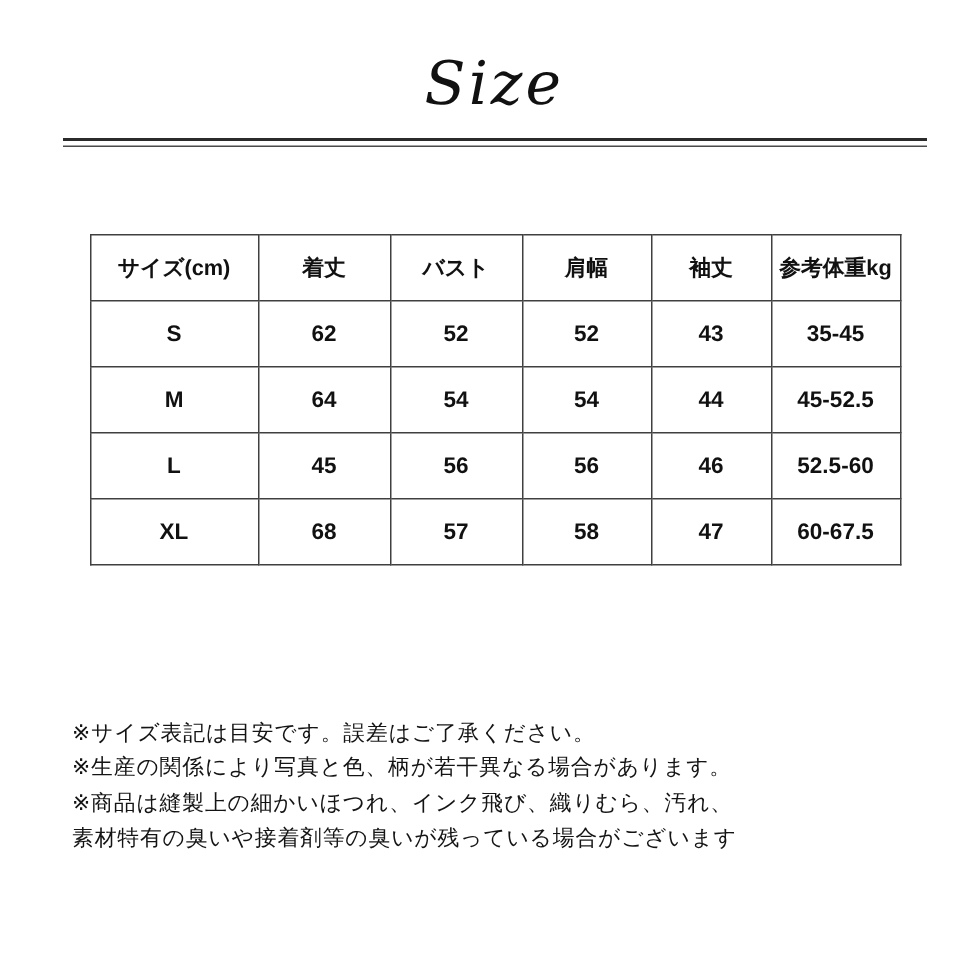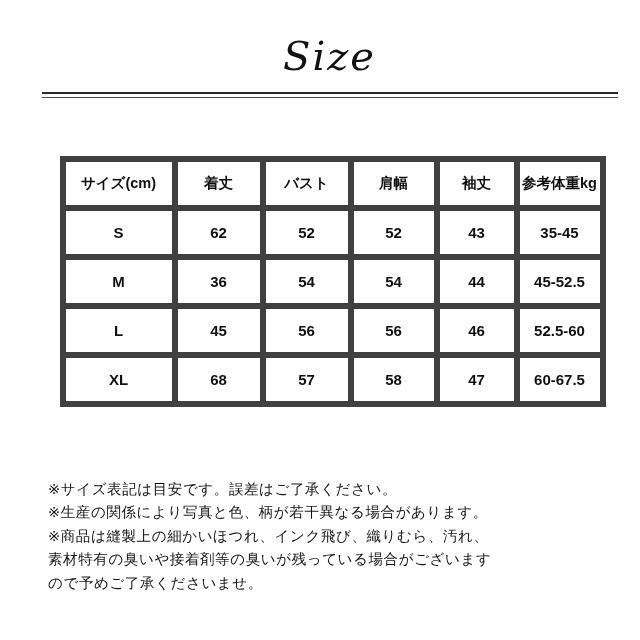--- a/index.html
+++ b/index.html
@@ -55,21 +55,21 @@
   .table-wrap {
     margin: 58px auto 0 auto;
     width: 540px;
   }
   table.size-table {
     border-collapse: collapse;
     width: 100%;
     table-layout: fixed;
   }
   table.size-table td, table.size-table th {
-    border: 6px solid #404040;
+    border: 1px solid #404040;
     height: 43px;
     text-align: center;
     vertical-align: middle;
     font-size: 15px;
     font-weight: bold;
     font-family: "Liberation Sans", sans-serif;
     color: #111;
     padding: 0 2px;
   }
   table.size-table th {
@@ -136,21 +136,21 @@
         <tr>
           <td>S</td>
           <td>62</td>
           <td>52</td>
           <td>52</td>
           <td>43</td>
           <td>35-45</td>
         </tr>
         <tr>
           <td>M</td>
-          <td>36</td>
+          <td>64</td>
           <td>54</td>
           <td>54</td>
           <td>44</td>
           <td>45-52.5</td>
         </tr>
         <tr>
           <td>L</td>
           <td>45</td>
           <td>56</td>
           <td>56</td>
@@ -167,16 +167,15 @@
         </tr>
       </tbody>
     </table>
   </div>
 
   <div class="notes">
     <div class="line">※サイズ表記は目安です。誤差はご了承ください。</div>
     <div class="line">※生産の関係により写真と色、柄が若干異なる場合があります。</div>
     <div class="line">※商品は縫製上の細かいほつれ、インク飛び、織りむら、汚れ、</div>
     <div class="line">素材特有の臭いや接着剤等の臭いが残っている場合がございます</div>
-    <div class="line">ので予めご了承くださいませ。</div>
   </div>
 
 </div>
 
 </body></html>

